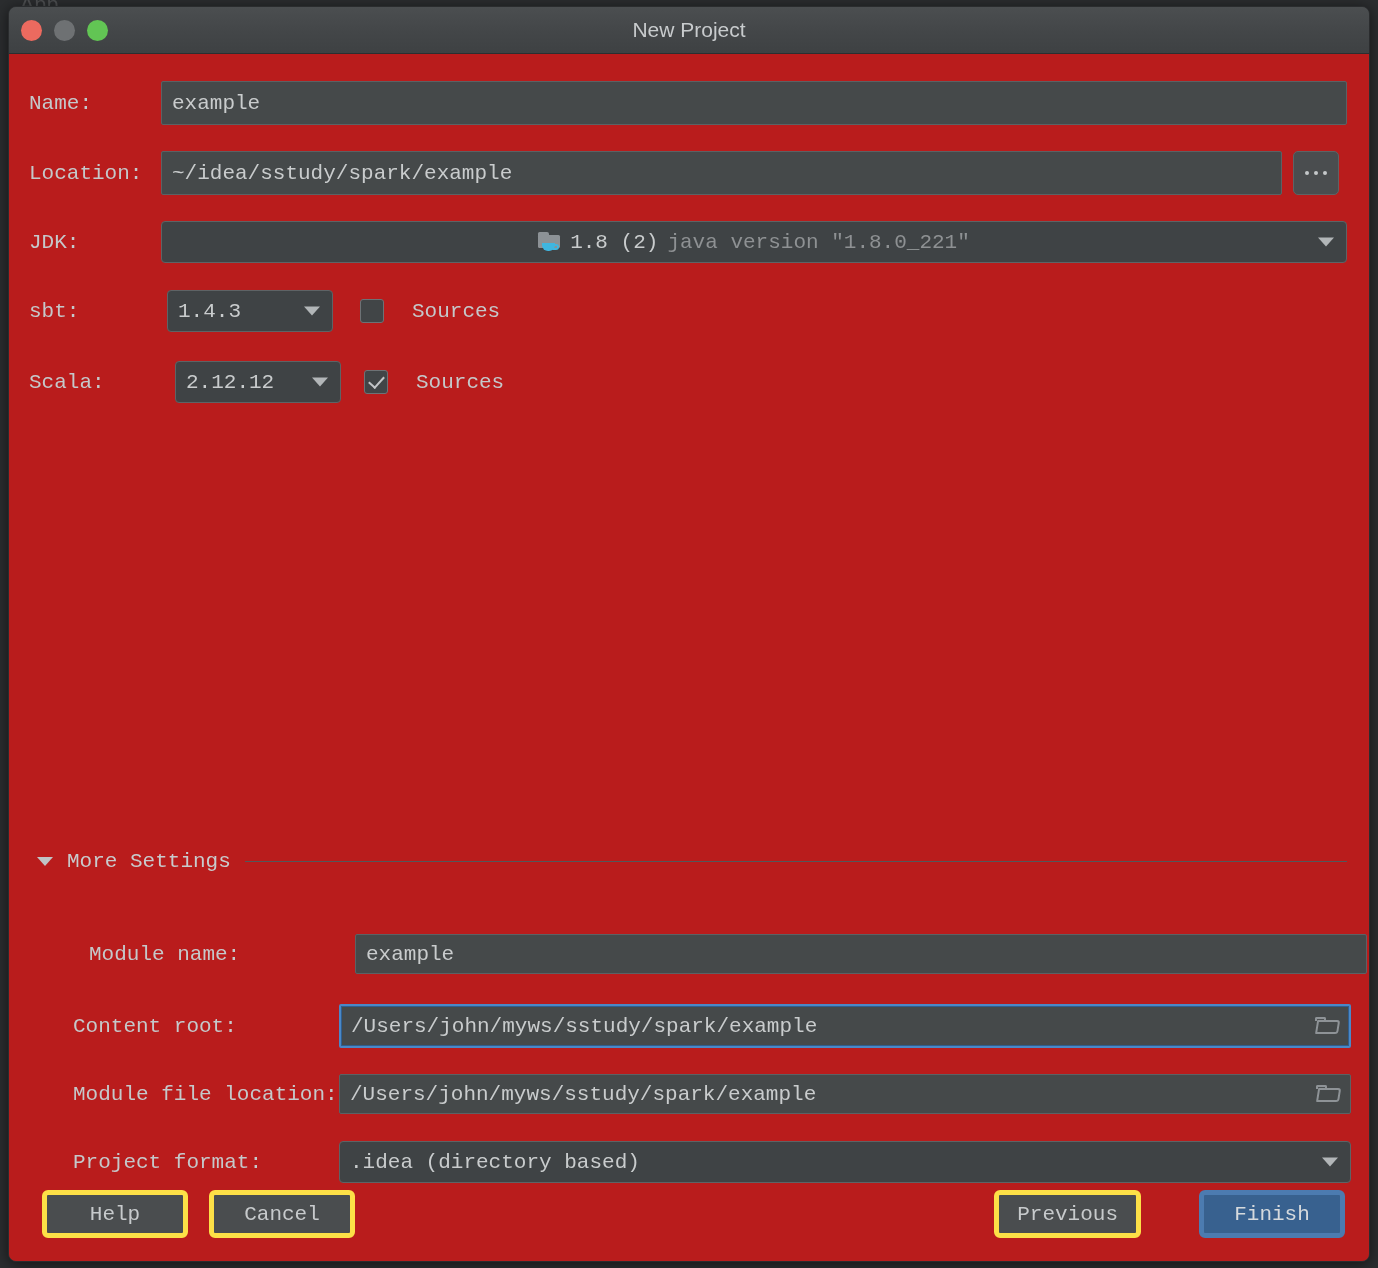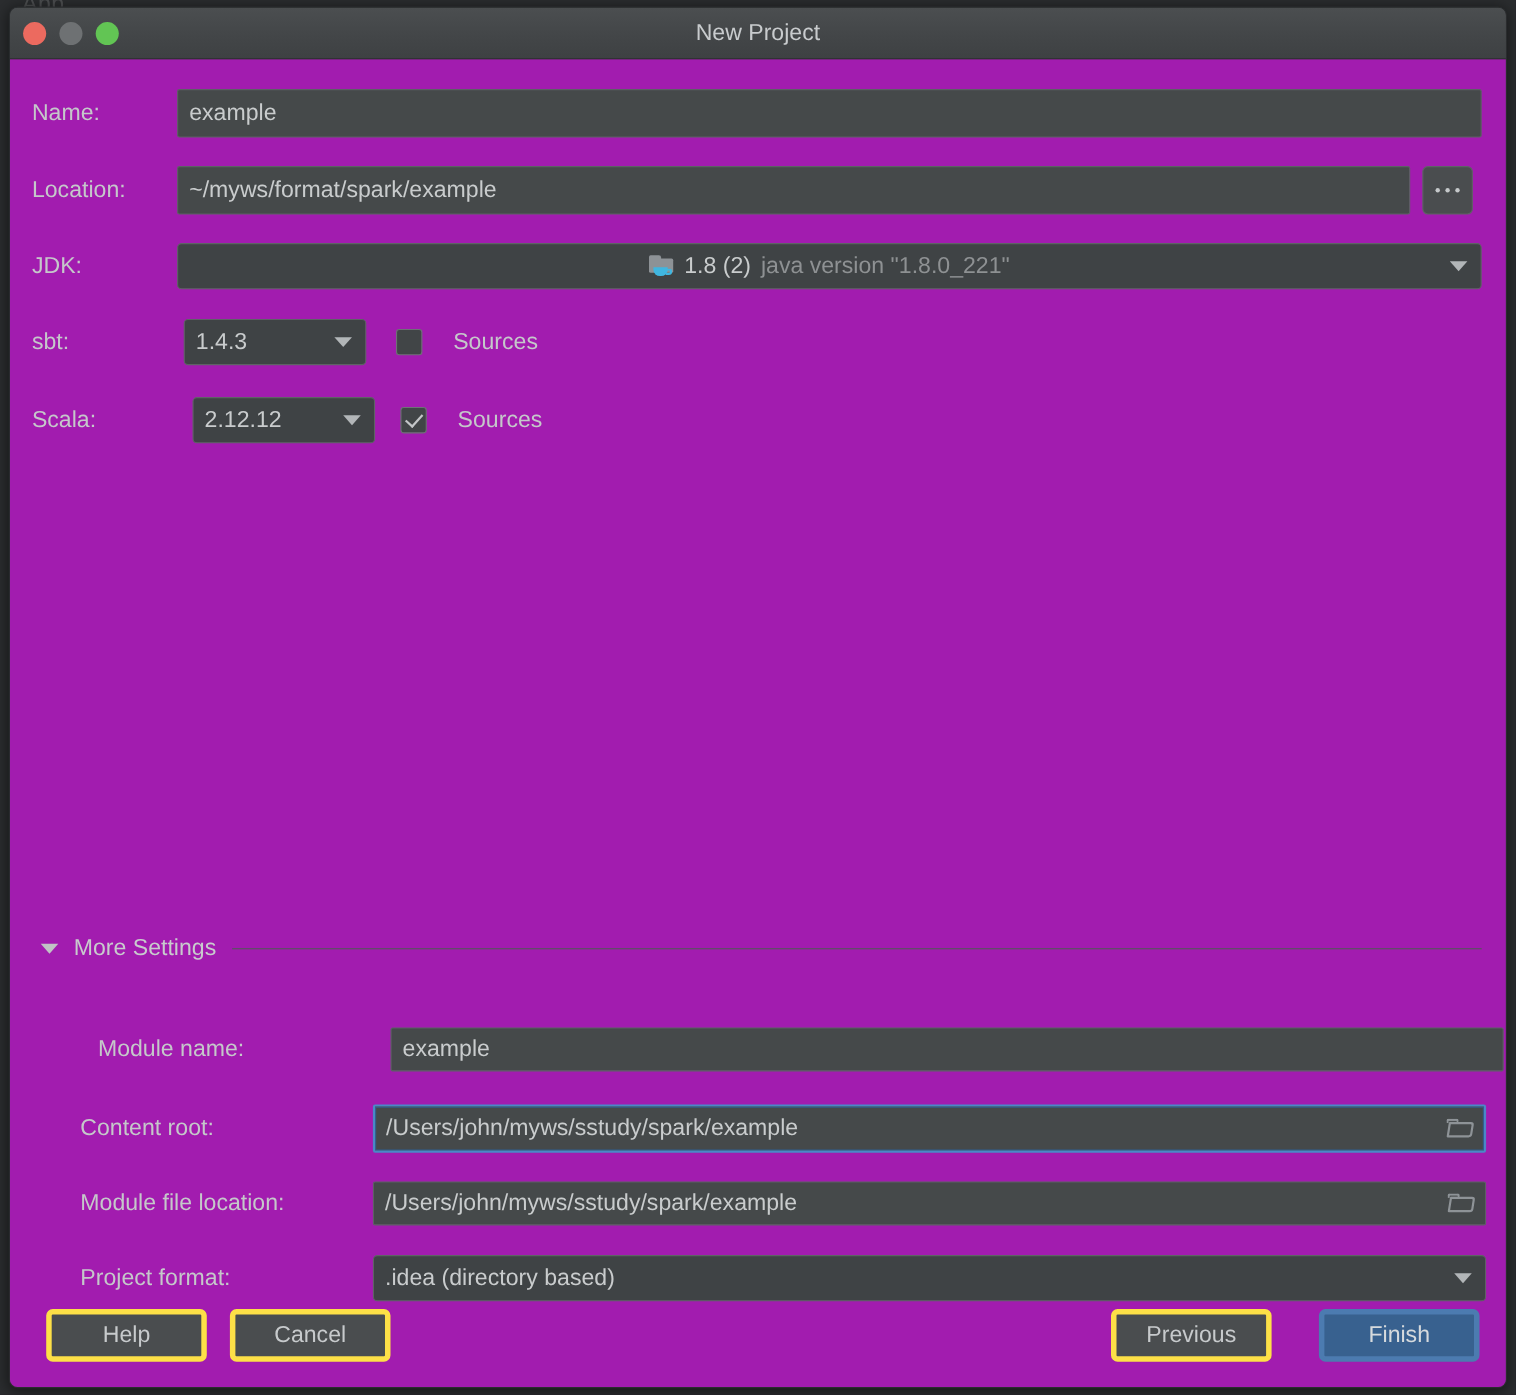--- a/index.html
+++ b/index.html
@@ -76,21 +76,22 @@
     height: 21px;
     border-radius: 50%;
   }
   .light.red    { background: #ec6a5f; }
   .light.yellow { background: #6e7173; }
   .light.green  { background: #62c554; }
 
   .content {
     position: relative;
     height: calc(100% - 46px);
-    background: #a21caf;
+    background: #b91c1c;
+    font-family: Liberation Mono, monospace;
   }
 
   
   .row {
     position: absolute;
     display: flex;
     align-items: center;
   }
   .lbl {
     font-size: 21px;
@@ -301,21 +302,21 @@
     <div class="row" style="left:20px; top:27px; width:1322px;">
       <div class="lbl" style="width:132px;">Name:</div>
       <div class="field tall" style="width:1186px;">
         <span>example</span>
       </div>
     </div>
 
     <div class="row" style="left:20px; top:97px; width:1322px;">
       <div class="lbl" style="width:132px;">Location:</div>
       <div class="field tall" style="width:1121px;">
-        <span>~/myws/format/spark/example</span>
+        <span>~/idea/sstudy/spark/example</span>
       </div>
       <div class="btn-dots" style="margin-left:11px;">
         <i></i>
         <i></i>
         <i></i>
       </div>
     </div>
 
     <div class="row" style="left:20px; top:167px; width:1322px;">
       <div class="lbl" style="width:132px;">JDK:</div>
@@ -399,17 +400,17 @@
       </div>
     </div>
 
     <div class="row" style="left:33px; top:1136px;">
       <div class="btn">Help</div>
       <div class="btn" style="margin-left:21px;">Cancel</div>
     </div>
 
     <div class="row" style="right:24px; top:1136px;gap:28px;">
       <div class="btn">Previous</div>
-      <div class="btn primary" style="margin-left:15px;">Finish</div>
+      <div class="btn primary" style="margin-left:30px;">Finish</div>
     </div>
 
   </div>
 </div>
 
 </body></html>

